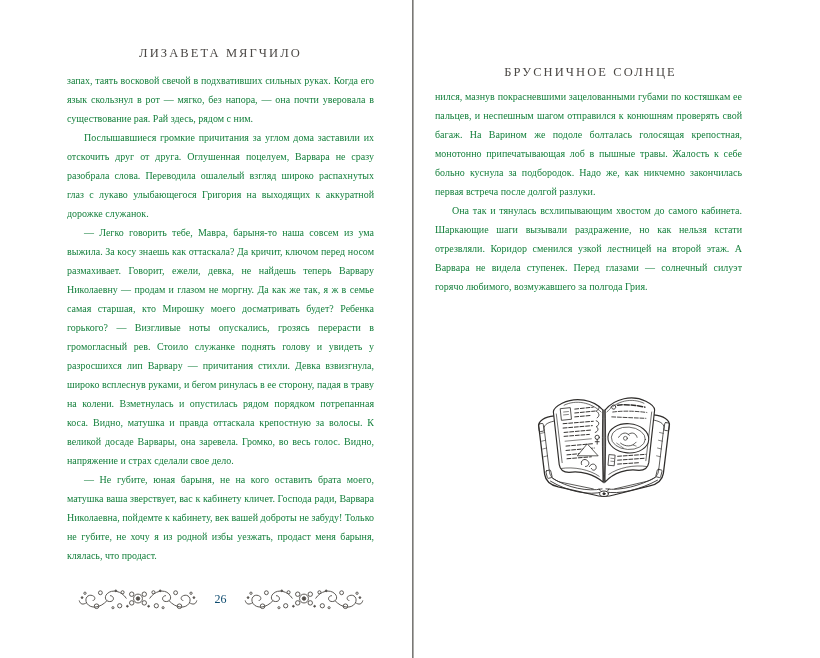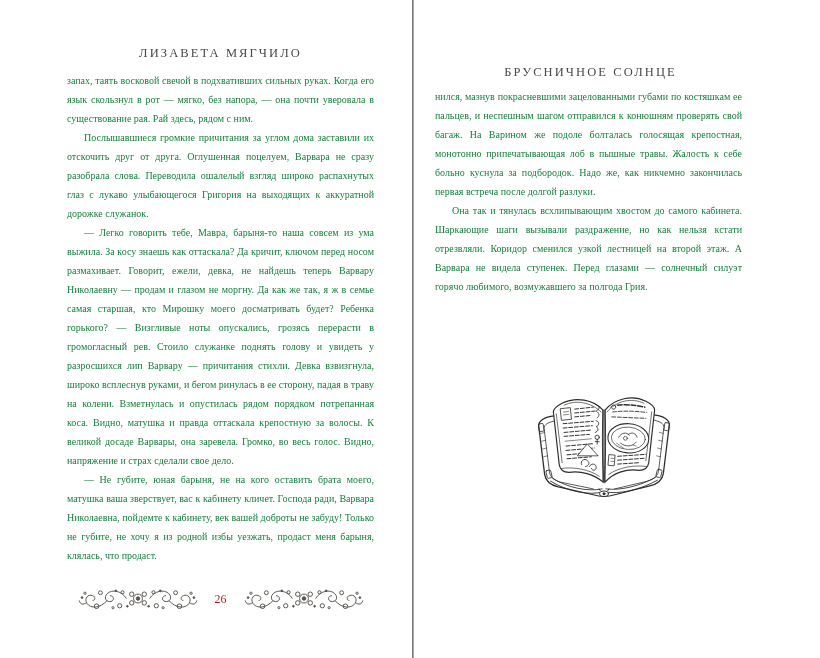--- a/index.html
+++ b/index.html
@@ -25,21 +25,21 @@
   }
   .text-col.left{left:67px;height:517px;}
   .text-col.right{left:435px;height:330px;margin-top:16px;}
   .text-col p{margin:0;padding:0;}
   .text-col p.indent{text-indent:17px;}
   .footer{
     position:absolute;left:67px;top:584px;width:307px;height:30px;
     display:flex;align-items:center;justify-content:center;gap:12px;
   }
   .orn{width:122px;height:27px;display:block;}
-  .pagenum{font-size:12px;color:#b91c1c;padding:0 4px;}
+  .pagenum{font-size:12px;color:#0c4a6e;padding:0 4px;}
   .illustration{
     position:absolute;left:531px;top:394px;width:146px;height:110px;
   }
 </style>
 </head>
 <body>
 
 <div class="screen">
 
   <svg width="0" height="0" style="position:absolute" aria-hidden="true">

